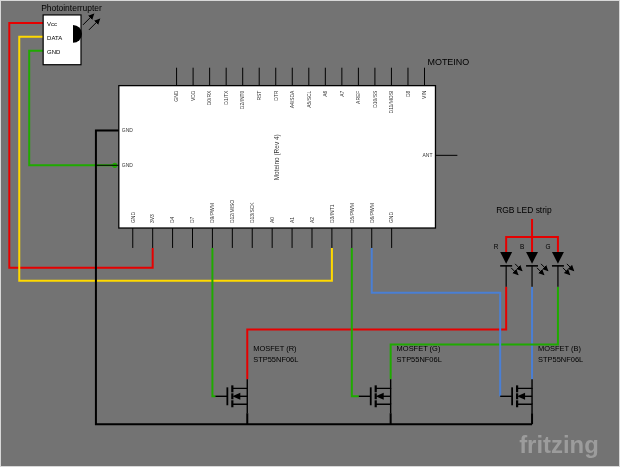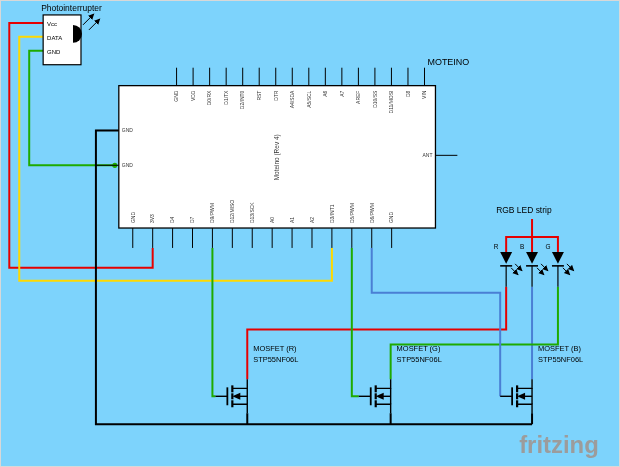--- a/index.html
+++ b/index.html
@@ -1,16 +1,16 @@
 <!DOCTYPE html>
 <html><head>
 <meta charset="utf-8">
 <style>
   html,body{margin:0;padding:0;background:#ffffff;}
-  .canvas{position:relative;width:620px;height:467px;background:#7dd3fc;
+  .canvas{position:relative;width:620px;height:467px;background:#737373;
           border:1px solid #d8d8d8;box-sizing:border-box;
           font-family:"Liberation Sans","DejaVu Sans",sans-serif;}
   svg{display:block;width:100%;height:100%;}
   text{font-family:"Liberation Sans","DejaVu Sans",sans-serif;}
 </style>
 </head>
 <body>
 
 <div class="canvas">
 <svg viewBox="0 0 620 467" width="620" height="467">

